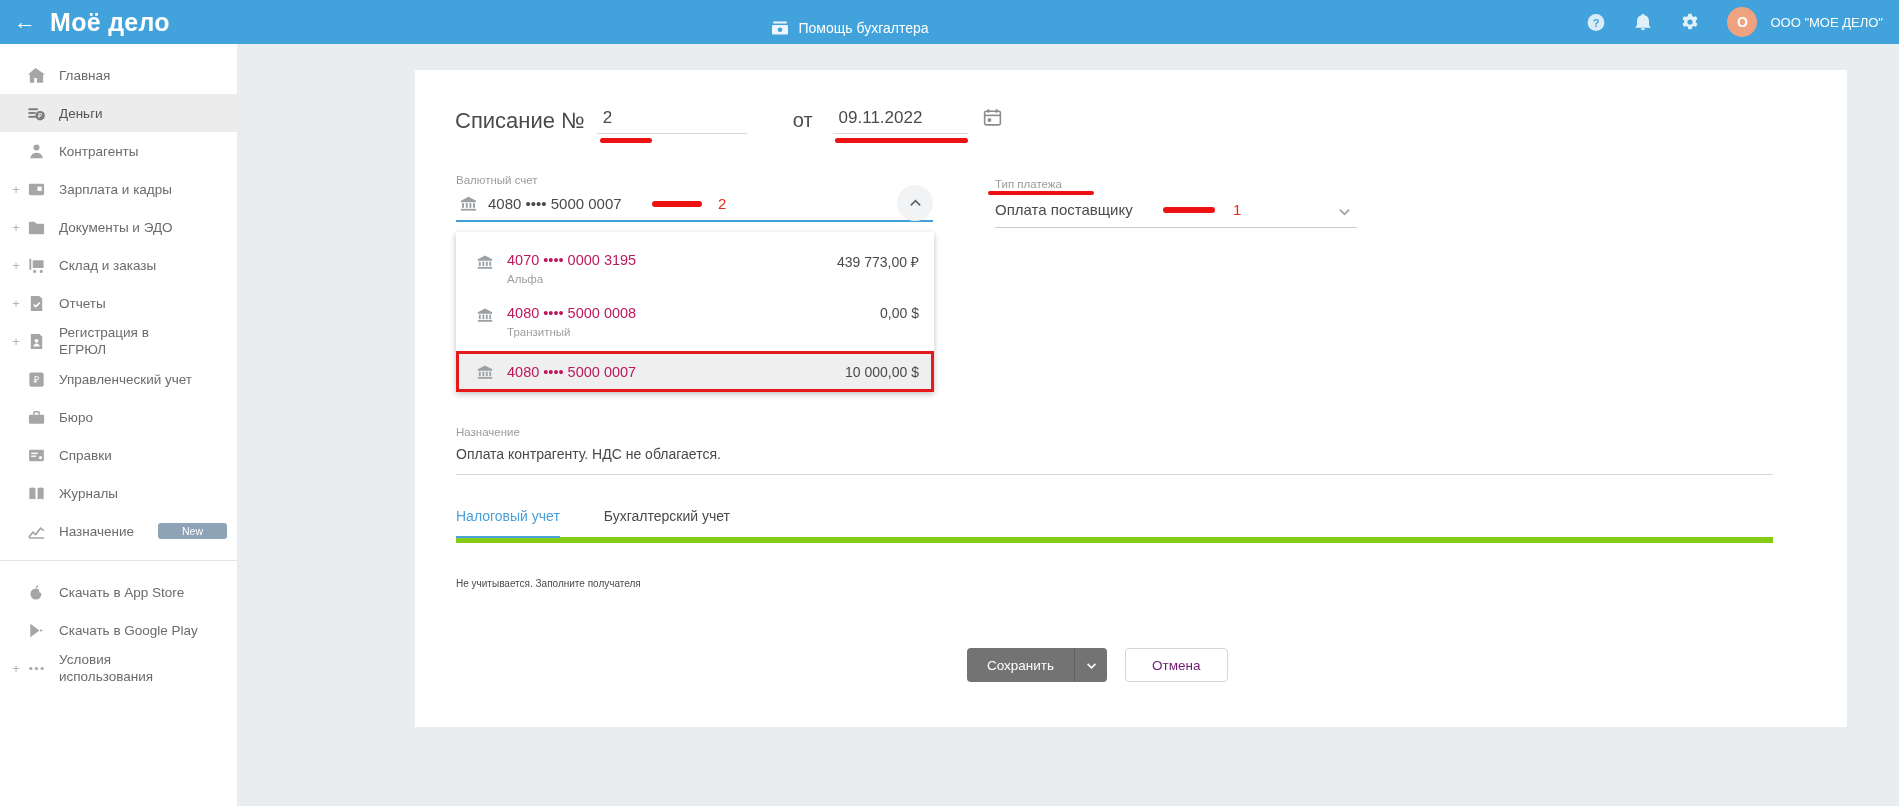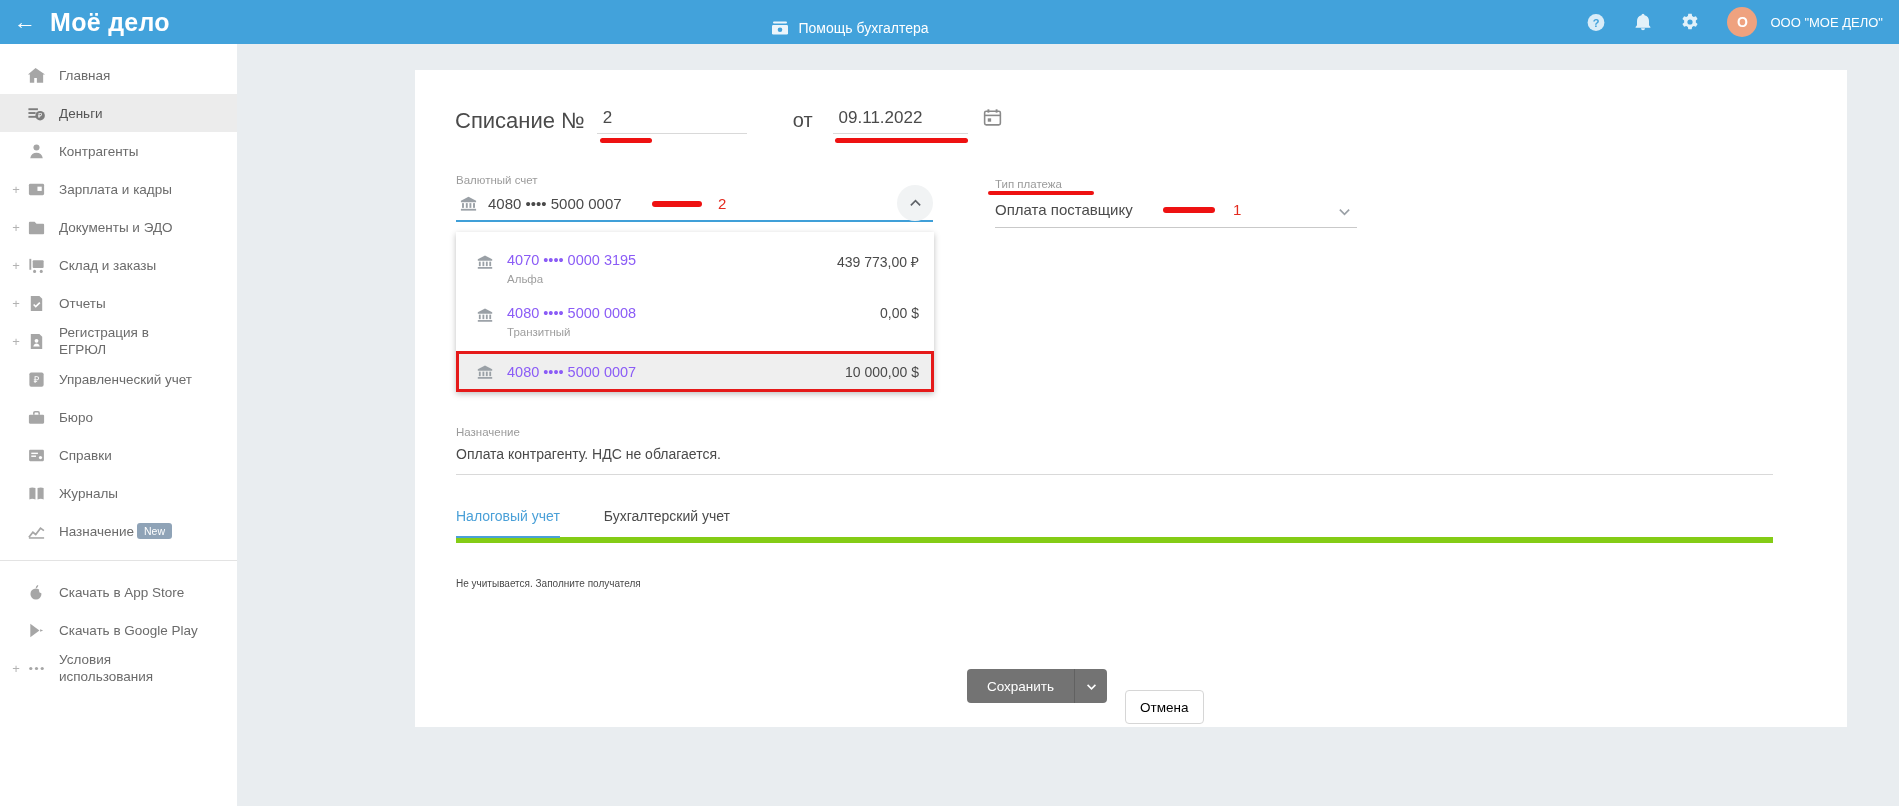--- a/index.html
+++ b/index.html
@@ -35,21 +35,21 @@
     position:absolute; top:44px; left:0; width:237px; height:762px;
     background:#fff; padding-top:12px; font-size:13.5px; color:#6b6b6b;
   }
   .item { display:flex; align-items:center; min-height:38px; padding:2px 8px 2px 8px; cursor:pointer; }
   .item.active { background:#ececec; color:#555; }
   .plus { width:16px; font-size:13px; color:#b3b3b3; text-align:center; flex:none; }
   .ic { width:20px; flex:none; display:flex; justify-content:center; margin-left:2px; }
   .lbl { margin-left:13px; line-height:17px; }
   .badge {
     background:#8fa3b7; color:#fff; font-size:10.5px; border-radius:3px;
-    padding:2px 7px; margin-left:3px;
+    padding:2px 24px; margin-left:24px;
   }
   .sdivider { height:1px; background:#e3e3e3; margin:10px 0 12px 0; }
 
   
   .card {
     position:absolute; left:415px; top:70px; width:1432px; height:657px;
     background:#fff;
   }
   .title-row { position:absolute; left:40px; top:30px; display:flex; align-items:flex-end; }
   .doc-title { font-size:22px; color:#4a4a4a;margin-top:8px; }
@@ -93,21 +93,21 @@
   .chev-down-plain { position:absolute; right:6px; top:12px; cursor:pointer; }
 
   
   .dropdown {
     position:absolute; left:41px; top:162px; width:478px; background:#fff;
     box-shadow:0 2px 6px rgba(0,0,0,.25); padding-top:10px; z-index:6;
   }
   .drow { display:flex; align-items:flex-start; padding:10px 15px 10px 17px; cursor:pointer; }
   .drow .ic { margin-top:1px; }
   .dtext { margin-left:12px; }
-  .acct { font-size:14.5px; color:#8b5cf6; }
+  .acct { font-size:14.5px; color:#be185d; }
   .bank-sub { font-size:11.5px; color:#9e9e9e; margin-top:5px; }
   .amount { margin-left:auto; font-size:14px; color:#4a4a4a; white-space:nowrap; }
   .drow.selected {
     background:#efefef; border:3px solid #e51a1a;
     padding:8px 12px 8px 14px; margin-top:3px; align-items:center;
   }
 
   .purpose { position:absolute; left:41px; top:356px; width:1317px; }
   .purpose .pval { font-size:14px; margin-top:8px; border-bottom:1px solid #d9d9d9; padding-bottom:12px; cursor:text; }
 
@@ -120,22 +120,22 @@
   .actions { position:absolute; left:552px; top:578px; display:flex; align-items:center; }
   .btn-save {
     display:flex; align-items:stretch; background:#737373; border-radius:4px;
     color:#fff; font-size:13.5px; height:34px; cursor:pointer; overflow:hidden;
   }
   .save-label { padding:0 20px; display:flex; align-items:center; }
   .save-divider { width:1px; background:rgba(0,0,0,.15); }
   .save-caret { width:32px; display:flex; align-items:center; justify-content:center; }
   .btn-cancel {
     margin-left:18px; height:34px; border:1px solid #d6d6d6; border-radius:4px;
-    background:#fff; color:#000000; font-size:13.5px; padding:0 14px;
-    display:flex; align-items:center; cursor:pointer;margin-top:42px;
+    background:#fff; color:#701a75; font-size:13.5px; padding:0 26px;
+    display:flex; align-items:center; cursor:pointer;
   }
 </style>
 </head>
 <body>
 
 <div class="header">
   <div class="back">←</div>
   <div class="logo">Моё дело</div>
 
   <div class="header-center">

